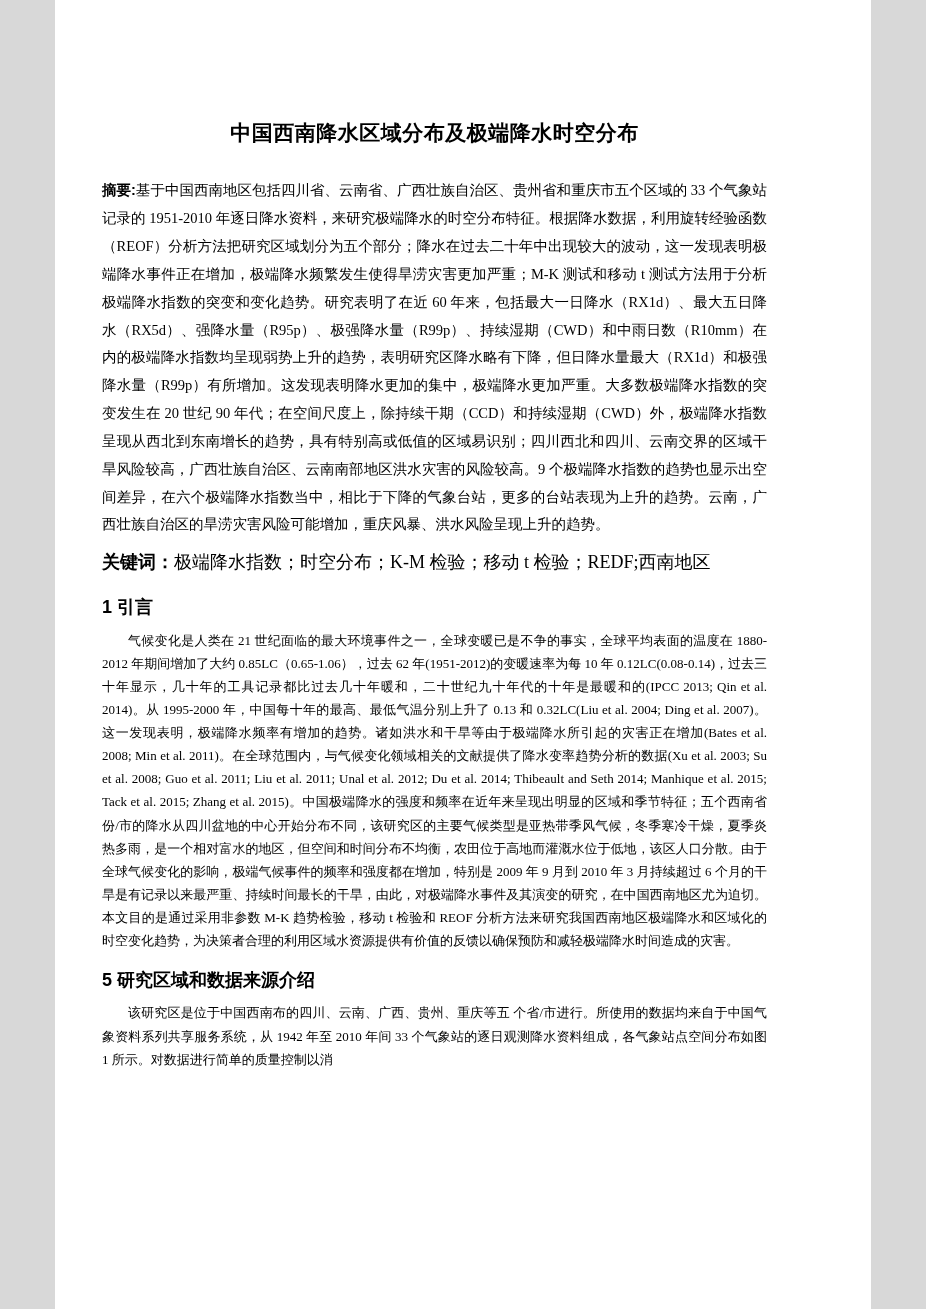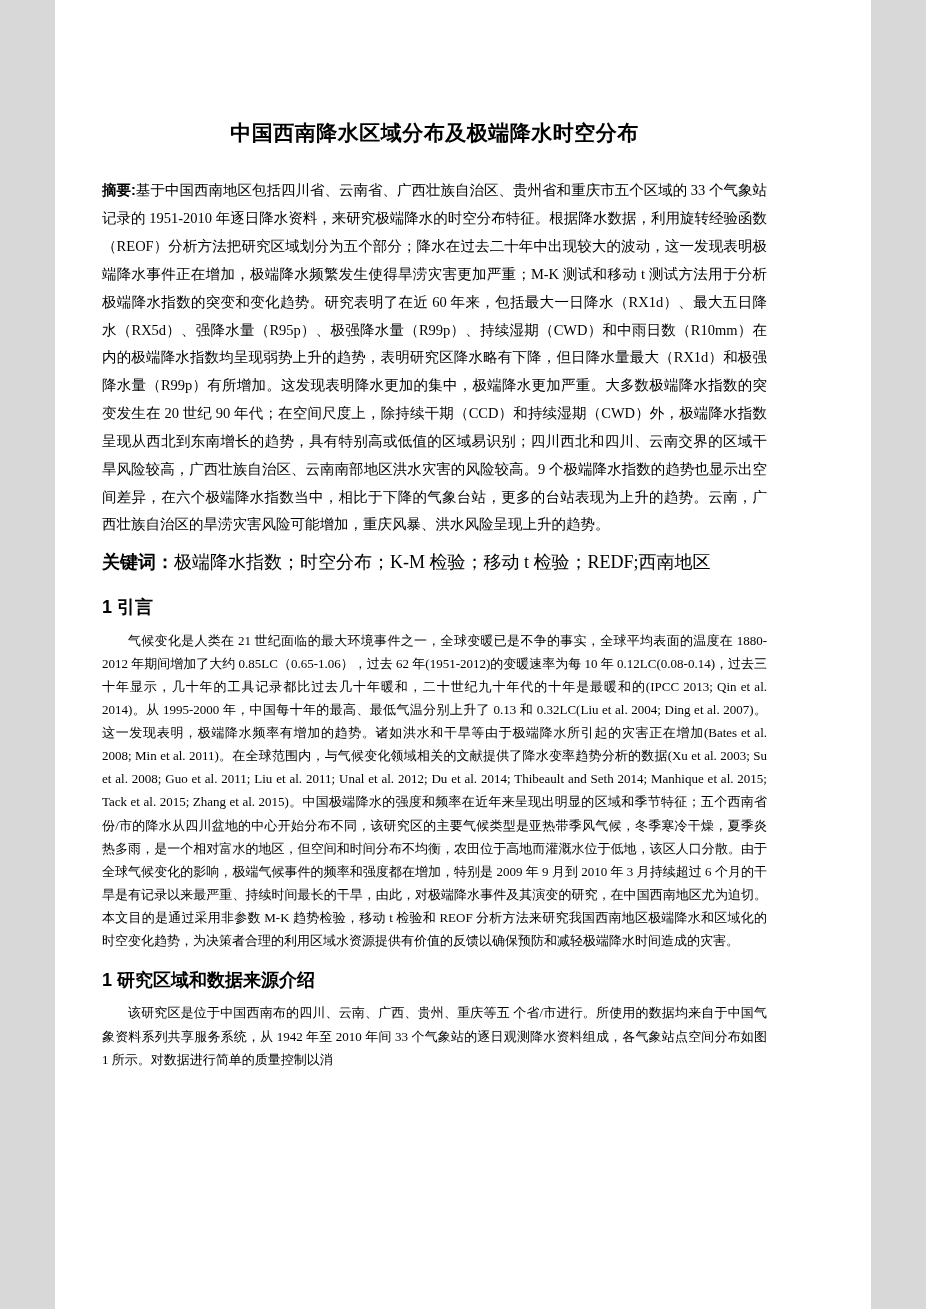--- a/index.html
+++ b/index.html
@@ -76,16 +76,16 @@
     <span class="lead">摘要:</span><span>基于中国西南地区包括四川省、云南省、广西壮族自治区、贵州省和重庆市五个区域的 33 个气象站记录的 1951-2010 年逐日降水资料，来研究极端降水的时空分布特征。根据降水数据，利用旋转经验函数（REOF）分析方法把研究区域划分为五个部分；降水在过去二十年中出现较大的波动，这一发现表明极端降水事件正在增加，极端降水频繁发生使得旱涝灾害更加严重；M-K 测试和移动 t 测试方法用于分析极端降水指数的突变和变化趋势。研究表明了在近 60 年来，包括最大一日降水（RX1d）、最大五日降水（RX5d）、强降水量（R95p）、极强降水量（R99p）、持续湿期（CWD）和中雨日数（R10mm）在内的极端降水指数均呈现弱势上升的趋势，表明研究区降水略有下降，但日降水量最大（RX1d）和极强降水量（R99p）有所增加。这发现表明降水更加的集中，极端降水更加严重。大多数极端降水指数的突变发生在 20 世纪 90 年代；在空间尺度上，除持续干期（CCD）和持续湿期（CWD）外，极端降水指数呈现从西北到东南增长的趋势，具有特别高或低值的区域易识别；四川西北和四川、云南交界的区域干旱风险较高，广西壮族自治区、云南南部地区洪水灾害的风险较高。9 个极端降水指数的趋势也显示出空间差异，在六个极端降水指数当中，相比于下降的气象台站，更多的台站表现为上升的趋势。云南，广西壮族自治区的旱涝灾害风险可能增加，重庆风暴、洪水风险呈现上升的趋势。</span>
   </div>
 
   <div class="keywords">
     <span class="lead">关键词：</span><span>极端降水指数；时空分布；K-M 检验；移动 t 检验；REDF;西南地区</span>
   </div>
 
   <h2 class="section">1 引言</h2>
   <p class="body">气候变化是人类在 21 世纪面临的最大环境事件之一，全球变暖已是不争的事实，全球平均表面的温度在 1880-2012 年期间增加了大约 0.85LC（0.65-1.06），过去 62 年(1951-2012)的变暖速率为每 10 年 0.12LC(0.08-0.14)，过去三十年显示，几十年的工具记录都比过去几十年暖和，二十世纪九十年代的十年是最暖和的(IPCC 2013; Qin et al. 2014)。从 1995-2000 年，中国每十年的最高、最低气温分别上升了 0.13 和 0.32LC(Liu et al. 2004; Ding et al. 2007)。这一发现表明，极端降水频率有增加的趋势。诸如洪水和干旱等由于极端降水所引起的灾害正在增加(Bates et al. 2008; Min et al. 2011)。在全球范围内，与气候变化领域相关的文献提供了降水变率趋势分析的数据(Xu et al. 2003; Su et al. 2008; Guo et al. 2011; Liu et al. 2011; Unal et al. 2012; Du et al. 2014; Thibeault and Seth 2014; Manhique et al. 2015; Tack et al. 2015; Zhang et al. 2015)。中国极端降水的强度和频率在近年来呈现出明显的区域和季节特征；五个西南省份/市的降水从四川盆地的中心开始分布不同，该研究区的主要气候类型是亚热带季风气候，冬季寒冷干燥，夏季炎热多雨，是一个相对富水的地区，但空间和时间分布不均衡，农田位于高地而灌溉水位于低地，该区人口分散。由于全球气候变化的影响，极端气候事件的频率和强度都在增加，特别是 2009 年 9 月到 2010 年 3 月持续超过 6 个月的干旱是有记录以来最严重、持续时间最长的干旱，由此，对极端降水事件及其演变的研究，在中国西南地区尤为迫切。本文目的是通过采用非参数 M-K 趋势检验，移动 t 检验和 REOF 分析方法来研究我国西南地区极端降水和区域化的时空变化趋势，为决策者合理的利用区域水资源提供有价值的反馈以确保预防和减轻极端降水时间造成的灾害。</p>
 
-  <h2 class="section">1 研究区域和数据来源介绍</h2>
+  <h2 class="section">5 研究区域和数据来源介绍</h2>
   <p class="body">该研究区是位于中国西南布的四川、云南、广西、贵州、重庆等五 个省/市进行。所使用的数据均来自于中国气象资料系列共享服务系统，从 1942 年至 2010 年间 33 个气象站的逐日观测降水资料组成，各气象站点空间分布如图 1 所示。对数据进行简单的质量控制以消</p>
 
 </div>
 
 </body></html>

